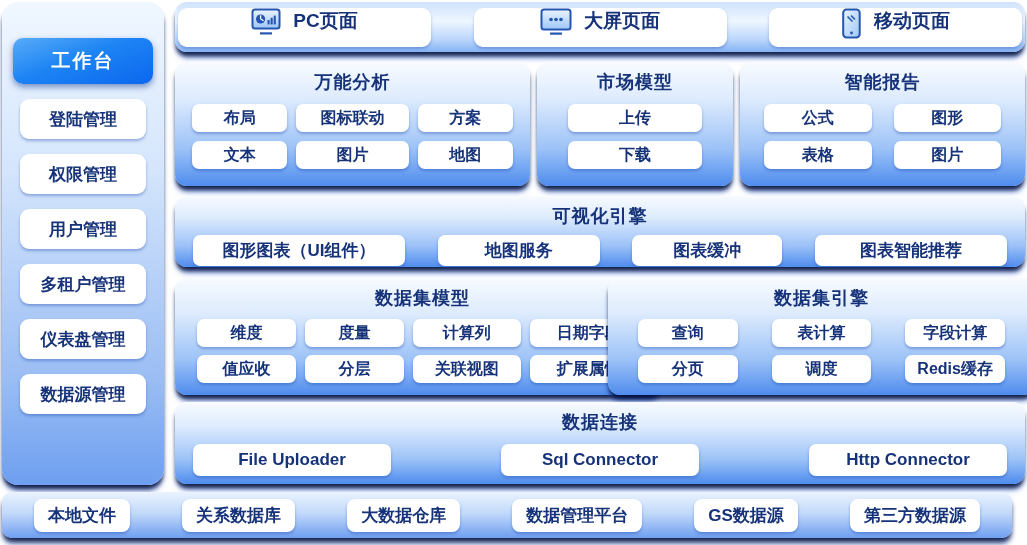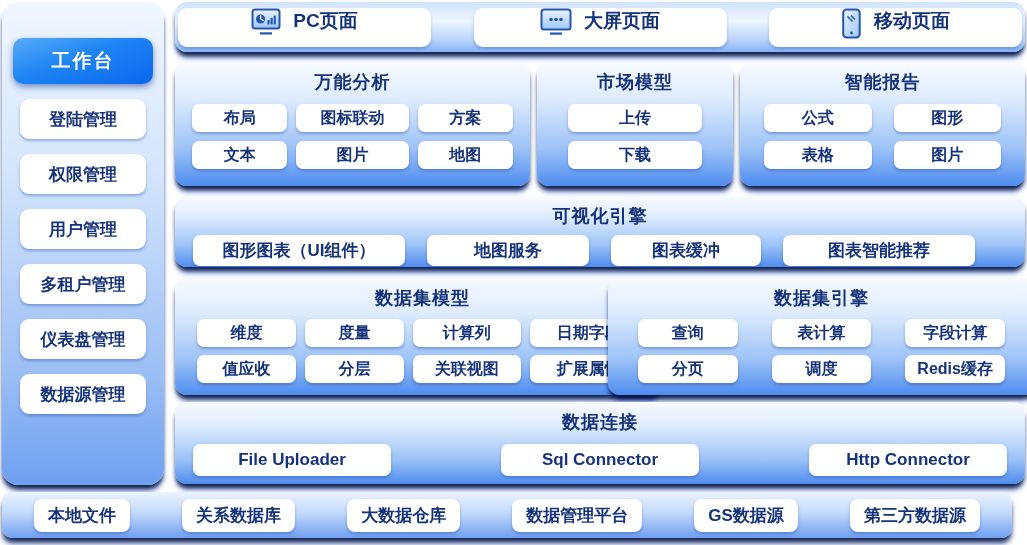--- a/index.html
+++ b/index.html
@@ -58,21 +58,21 @@
   
   #p-analysis { left:175px; top:62px;  width:355px; height:124px; }
   #p-market   { left:537px; top:62px;  width:196px; height:124px; }
   #p-report   { left:740px; top:62px;  width:285px; height:124px; }
   .grid3  { display:grid; grid-template-columns:1fr 1.18fr 1fr; column-gap:9px; row-gap:9px; padding:10px 17px 0; }
   .colmid { display:flex; flex-direction:column; gap:9px; align-items:center; padding-top:10px; }
   .colmid .btn { width:134px; }
   .grid2  { display:grid; grid-template-columns:1fr 1fr; column-gap:22px; row-gap:9px; padding:10px 24px 0; }
   
   #p-visual { left:175px; top:196px; width:850px; height:71px; }
-  .visual-row { display:flex; padding:7px 18px 0;gap:22px; }
+  .visual-row { display:flex; justify-content:space-between; padding:7px 18px 0;gap:22px; }
   .visual-row .btn { height:31px; font-size:17px; }
   .vb1 { width:212px; } .vb2 { width:162px; } .vb3 { width:150px; } .vb4 { width:192px; }
   
   #p-dsmodel  { left:175px; top:278px; width:487px; height:117px;padding-left:8px; }
   #p-dsengine { left:608px; top:278px; width:427px; height:117px; }
   .grid4  { display:grid; grid-template-columns:.92fr .92fr 1fr 1.1fr; column-gap:9px; row-gap:8px; padding:9px 14px 0; }
   .grid3e { display:grid; grid-template-columns:repeat(3,1fr); column-gap:34px; row-gap:8px; padding:9px 30px 0; }
   
   #p-connect { left:175px; top:402px; width:850px; height:82px; }
   .connect-row { display:flex; justify-content:space-between; padding:10px 18px 0; }

